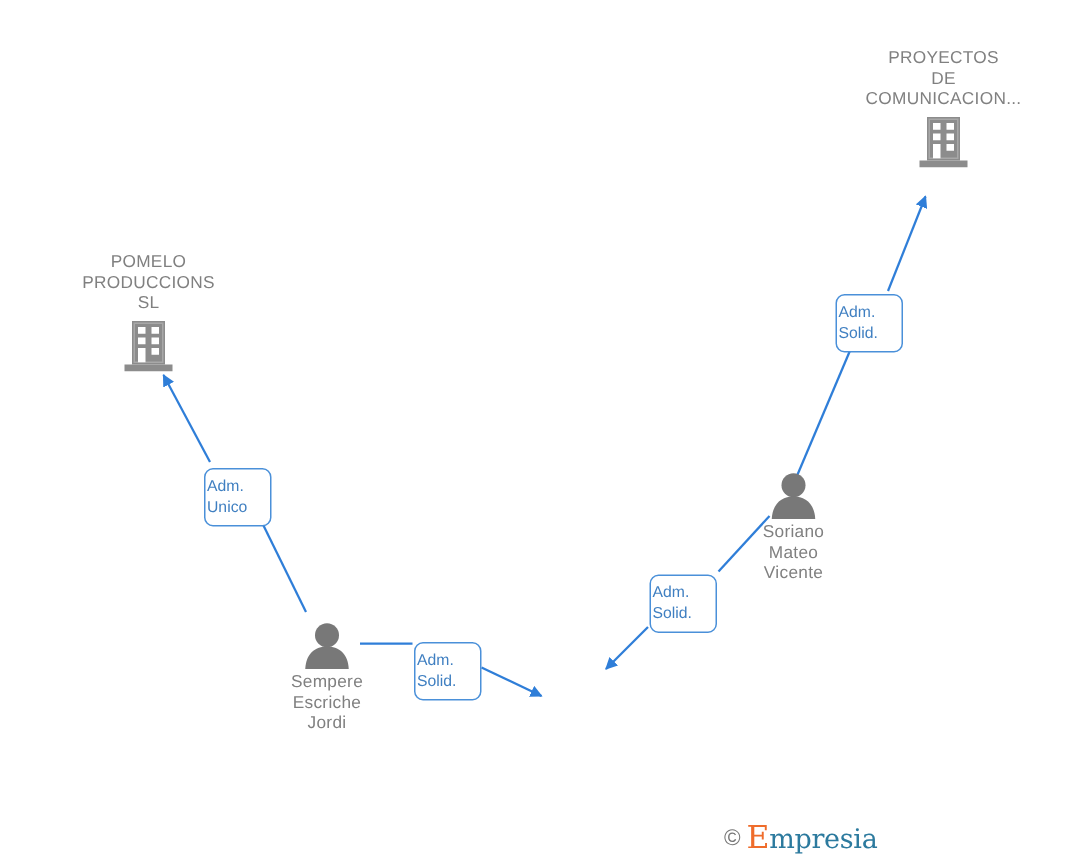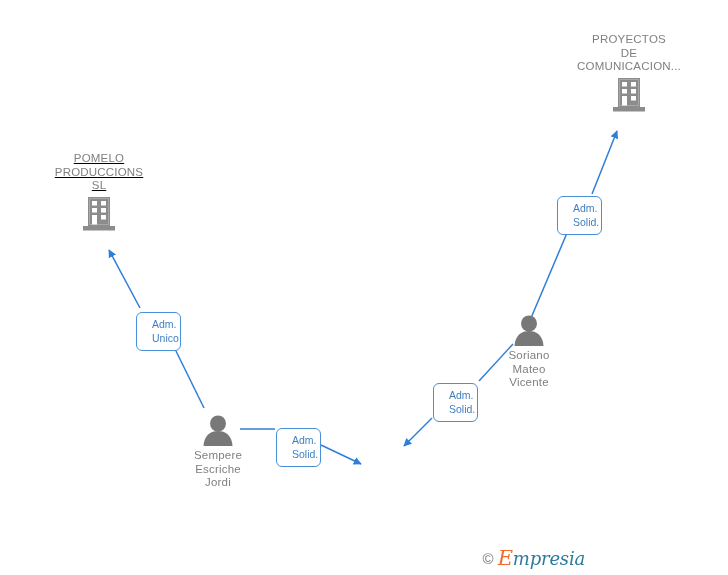--- a/index.html
+++ b/index.html
@@ -65,21 +65,21 @@
   
   .rel {
     position: absolute;
     box-sizing: border-box;
     background: #ffffff;
     border: 1.4px solid #4a90d9;
     border-radius: 6px;
     color: #3f7fc1;
     font-size: 10.5px;
     line-height: 1.35;
-    padding: 4px 7px 5px 15px;
+    padding: 4px 7px 5px 1px;
     text-align: left;
     white-space: pre-line;
     box-shadow: 0 0 0 0 rgba(0,0,0,0);
   }
 
   
   #watermark {
     position: absolute;
     right: 8px;
     bottom: 6px;
@@ -88,21 +88,20 @@
     gap: 4px;
     user-select: none;
   }
   #watermark .copy {
     font-size: 15px;
     color: #777777;
     line-height: 1;
   }
   #watermark .brand {
     font-family: "DejaVu Serif", "Liberation Serif", serif;
-    font-style: italic;
     font-size: 18px;
     line-height: 1;
     color: #2c7a9e;
     letter-spacing: -.2px;
   }
   #watermark .brand .cap {
     color: #ef6c2b;
     font-size: 21px;
   }
 </style>
@@ -151,21 +150,21 @@
         <rect x="19" y="5" width="5" height="4.5" fill="#ffffff"></rect>
         <rect x="10" y="12" width="5" height="4.5" fill="#ffffff"></rect>
         <rect x="19" y="12" width="5" height="4.5" fill="#ffffff"></rect>
         <rect x="19" y="19" width="5" height="4.5" fill="#ffffff"></rect>
         <rect x="10" y="19" width="5" height="9.5" fill="#ffffff"></rect>
         <rect x="1" y="30" width="32" height="4.5" fill="#8c8c8c"></rect>
       </svg>
     </span>
   </div>
 
-  <div class="node" style="left:99px; top:152px;text-decoration:underline;">
+  <div class="node" style="left:99px; top:169px;">
     <div class="node-label above">POMELO
 PRODUCCIONS
 SL</div>
     <span class="icon-wrap">
       <svg width="34" height="36" viewBox="0 0 34 36" xmlns="http://www.w3.org/2000/svg">
         <rect x="6" y="1" width="22" height="29" fill="#8c8c8c"></rect>
         <rect x="7.5" y="2.5" width="19" height="26" fill="none" stroke="#a8a8a8" stroke-width="1"></rect>
         <rect x="10" y="5" width="5" height="4.5" fill="#ffffff"></rect>
         <rect x="19" y="5" width="5" height="4.5" fill="#ffffff"></rect>
         <rect x="10" y="12" width="5" height="4.5" fill="#ffffff"></rect>

